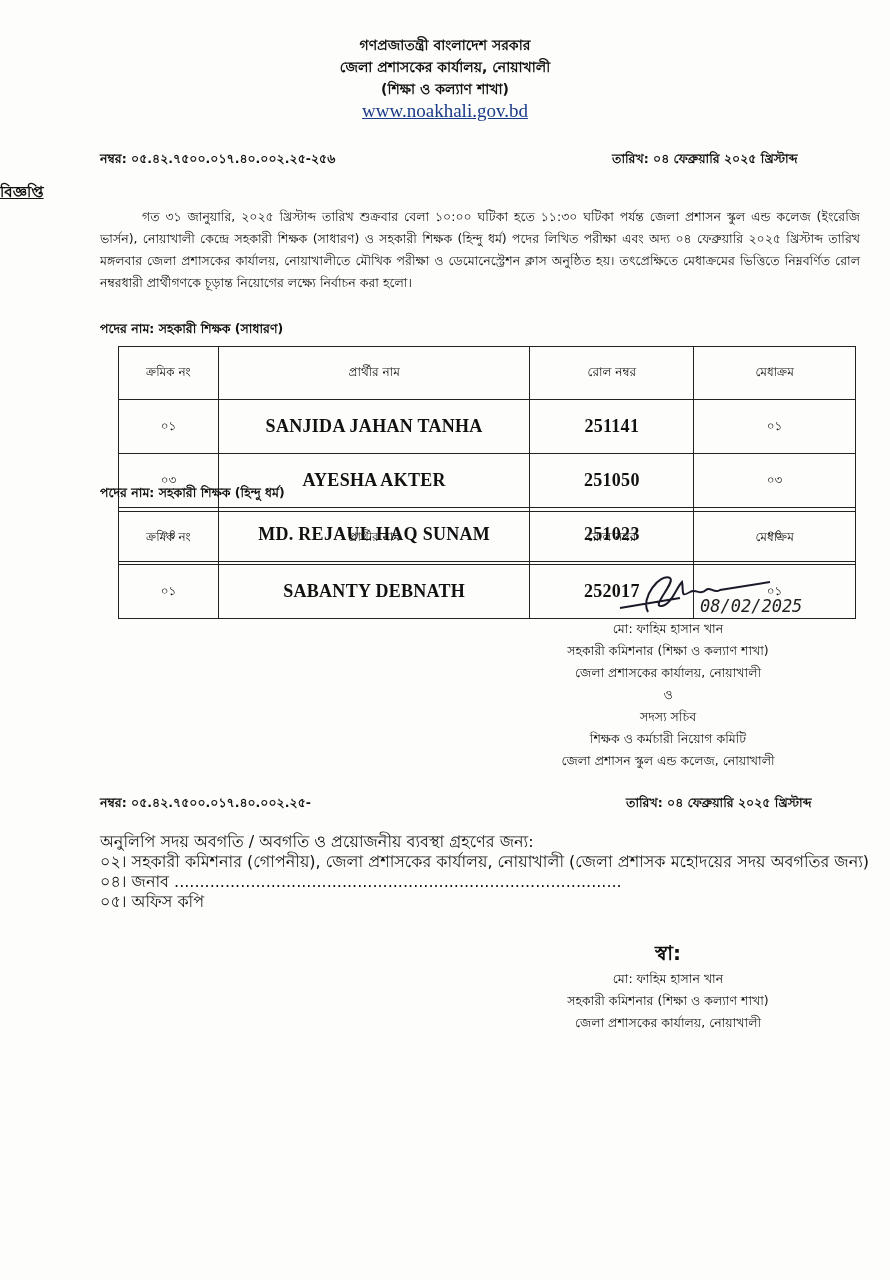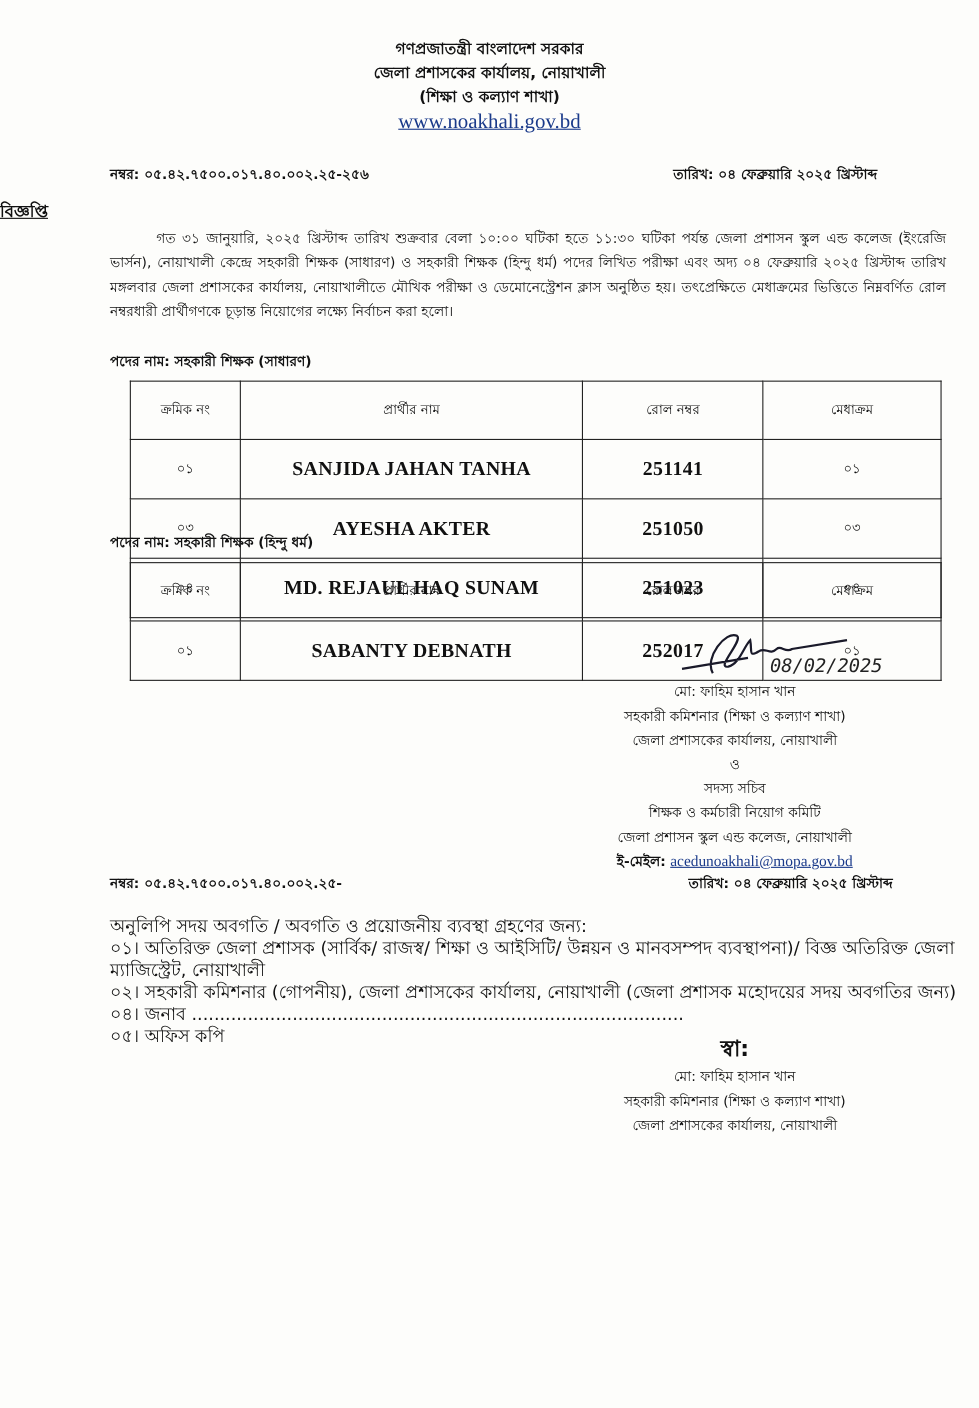--- a/index.html
+++ b/index.html
@@ -106,32 +106,27 @@
 <div class="abs sigdate">08/02/2025</div>
 
 <div class="abs sig" style="left:508px; top:618px;">
   <div>মো: ফাহিম হাসান খান</div>
   <div>সহকারী কমিশনার (শিক্ষা ও কল্যাণ শাখা)</div>
   <div>জেলা প্রশাসকের কার্যালয়, নোয়াখালী</div>
   <div>ও</div>
   <div>সদস্য সচিব</div>
   <div>শিক্ষক ও কর্মচারী নিয়োগ কমিটি</div>
   <div>জেলা প্রশাসন স্কুল এন্ড কলেজ, নোয়াখালী</div>
-  <div>
-    <span style="font-weight:bold;">ই-মেইল:</span>
-    <span class="mail">acedunoakhali@mopa.gov.bd</span>
-  </div>
 </div>
 
 <div class="abs meta" style="left:100px; top:794px;">নম্বর: ০৫.৪২.৭৫০০.০১৭.৪০.০০২.২৫-</div>
 <div class="abs meta" style="left:626px; top:794px;">তারিখ: ০৪ ফেব্রুয়ারি ২০২৫ খ্রিস্টাব্দ</div>
 
 <div class="abs cc" style="top:832px;">
   <div>অনুলিপি সদয় অবগতি / অবগতি ও প্রয়োজনীয় ব্যবস্থা গ্রহণের জন্য:</div>
-  <div>০১। অতিরিক্ত জেলা প্রশাসক (সার্বিক/ রাজস্ব/ শিক্ষা ও আইসিটি/ উন্নয়ন ও মানবসম্পদ ব্যবস্থাপনা)/ বিজ্ঞ অতিরিক্ত জেলা ম্যাজিস্ট্রেট, নোয়াখালী</div>
   <div>০২। সহকারী কমিশনার (গোপনীয়), জেলা প্রশাসকের কার্যালয়, নোয়াখালী (জেলা প্রশাসক মহোদয়ের সদয় অবগতির জন্য)</div>
   <div>০৪। জনাব ........................................................................................</div>
   <div>০৫। অফিস কপি</div>
 </div>
 
 <div class="abs sig" style="left:508px; top:938px;">
   <div style="font-size:20px; font-weight:bold; line-height:30px;">স্বা:</div>
   <div>মো: ফাহিম হাসান খান</div>
   <div>সহকারী কমিশনার (শিক্ষা ও কল্যাণ শাখা)</div>
   <div>জেলা প্রশাসকের কার্যালয়, নোয়াখালী</div>

